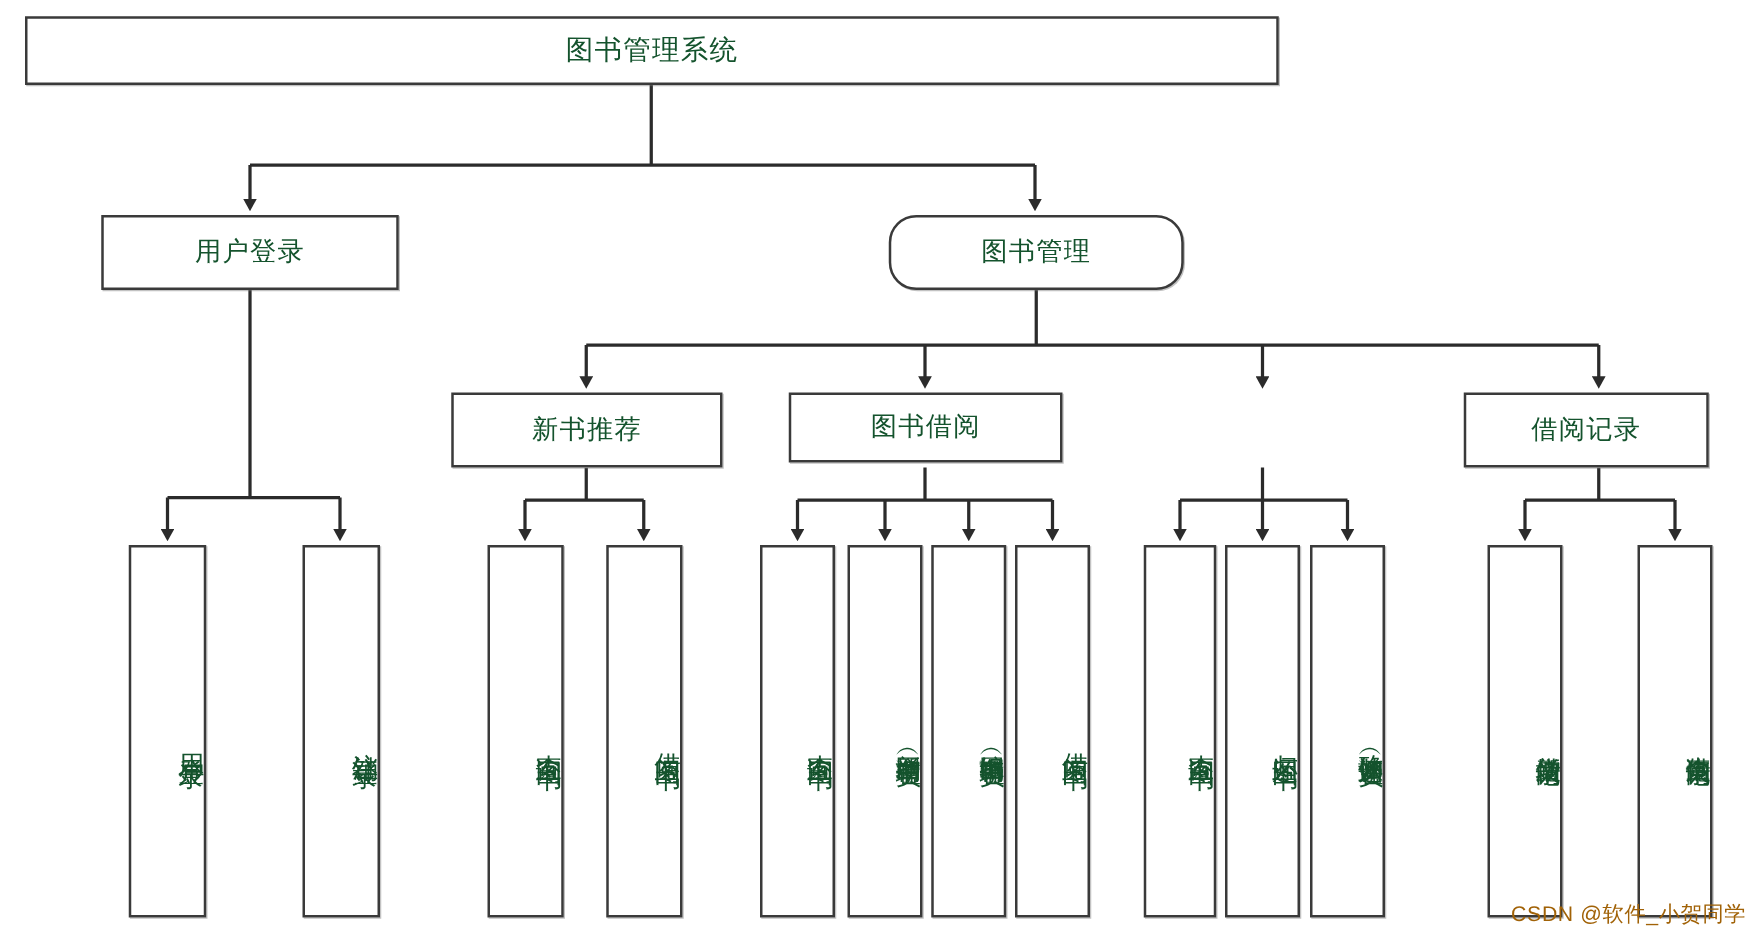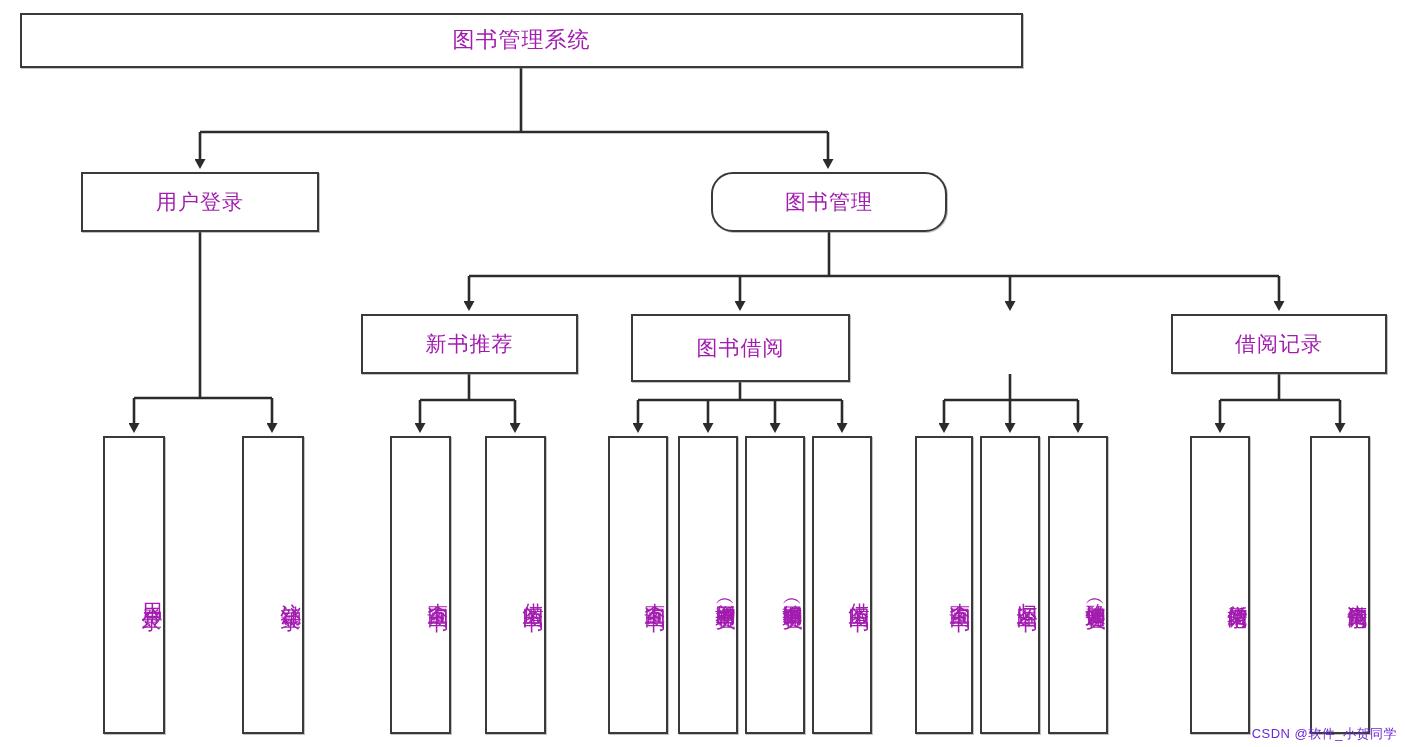--- a/index.html
+++ b/index.html
@@ -27,21 +27,21 @@
   }
   .node {
     position: absolute;
     box-sizing: border-box;
     background: #ffffff;
     border: 2px solid #3a3a3a;
     box-shadow: 1px 1px 0 rgba(120,120,120,0.45);
     display: flex;
     align-items: center;
     justify-content: center;
-    color: #a21caf;
+    color: #14532d;
     letter-spacing: 1px;
   }
   .node.horizontal {
     font-size: 21px;
     line-height: 1.2;
   }
   .node.root {
     font-size: 22px;
   }
   .node.vertical {
@@ -55,22 +55,22 @@
     letter-spacing: 3px;
   }
   .node.vertical.tall-text {
     font-size: 20px;
     letter-spacing: 1px;
   }
   #watermark {
     position: absolute;
     right: 8px;
     bottom: 4px;
-    font-size: 13px;
-    color: #6d28d9;
+    font-size: 17px;
+    color: #a16207;
     letter-spacing: 0.5px;
     white-space: nowrap;
   }
 </style>
 </head>
 <body>
 
 <div id="canvas">
 
   <svg id="edges" viewBox="0 0 1405 747" xmlns="http://www.w3.org/2000/svg">
@@ -122,22 +122,22 @@
       <path d="M1340,400 L1340,424" marker-end="url(#arrow)"></path>
     </g>
   </svg>
 
   <div class="node horizontal root" style="left: 20px; top: 13px; width: 1003px; height: 55px;">图书管理系统</div>
 
   <div class="node horizontal" style="left: 81px; top: 172px; width: 238px; height: 60px;">用户登录</div>
   <div class="node horizontal" style="left: 711px; top: 172px; width: 236px; height: 60px; border-radius: 22px;">图书管理</div>
 
   <div class="node horizontal" style="left: 361px; top: 314px; width: 217px; height: 60px; text-align: center;">新书推荐</div>
-  <div class="node horizontal" style="left: 631px; top: 314px; width: 219px; height: 68px; text-align: center;">图书借阅</div>
-  <div class="node horizontal" style="left: 1171px; top: 314px; width: 216px; height: 60px;">借阅记录</div>
+  <div class="node horizontal" style="left: 631px; top: 314px; width: 219px; height: 56px; text-align: center;">图书借阅</div>
+  <div class="node horizontal" style="left: 1171px; top: 314px; width: 196px; height: 60px;">借阅记录</div>
 
   <div class="node vertical" style="left: 103px; top: 436px; width: 62px; height: 298px;">用户登录</div>
   <div class="node vertical" style="left: 242px; top: 436px; width: 62px; height: 298px;">注销登录</div>
   <div class="node vertical" style="left: 390px; top: 436px; width: 61px; height: 298px;">查询图书</div>
   <div class="node vertical" style="left: 485px; top: 436px; width: 61px; height: 298px;">借阅图书</div>
   <div class="node vertical" style="left: 608px; top: 436px; width: 60px; height: 298px;">查询图书</div>
   <div class="node vertical tall-text" style="left: 678px; top: 436px; width: 60px; height: 298px;">新增图书（管理员）</div>
   <div class="node vertical tall-text" style="left: 745px; top: 436px; width: 60px; height: 298px;">编辑图书（管理员）</div>
   <div class="node vertical" style="left: 812px; top: 436px; width: 60px; height: 298px;">借阅图书</div>
   <div class="node vertical" style="left: 915px; top: 436px; width: 58px; height: 298px;">查询图书</div>

